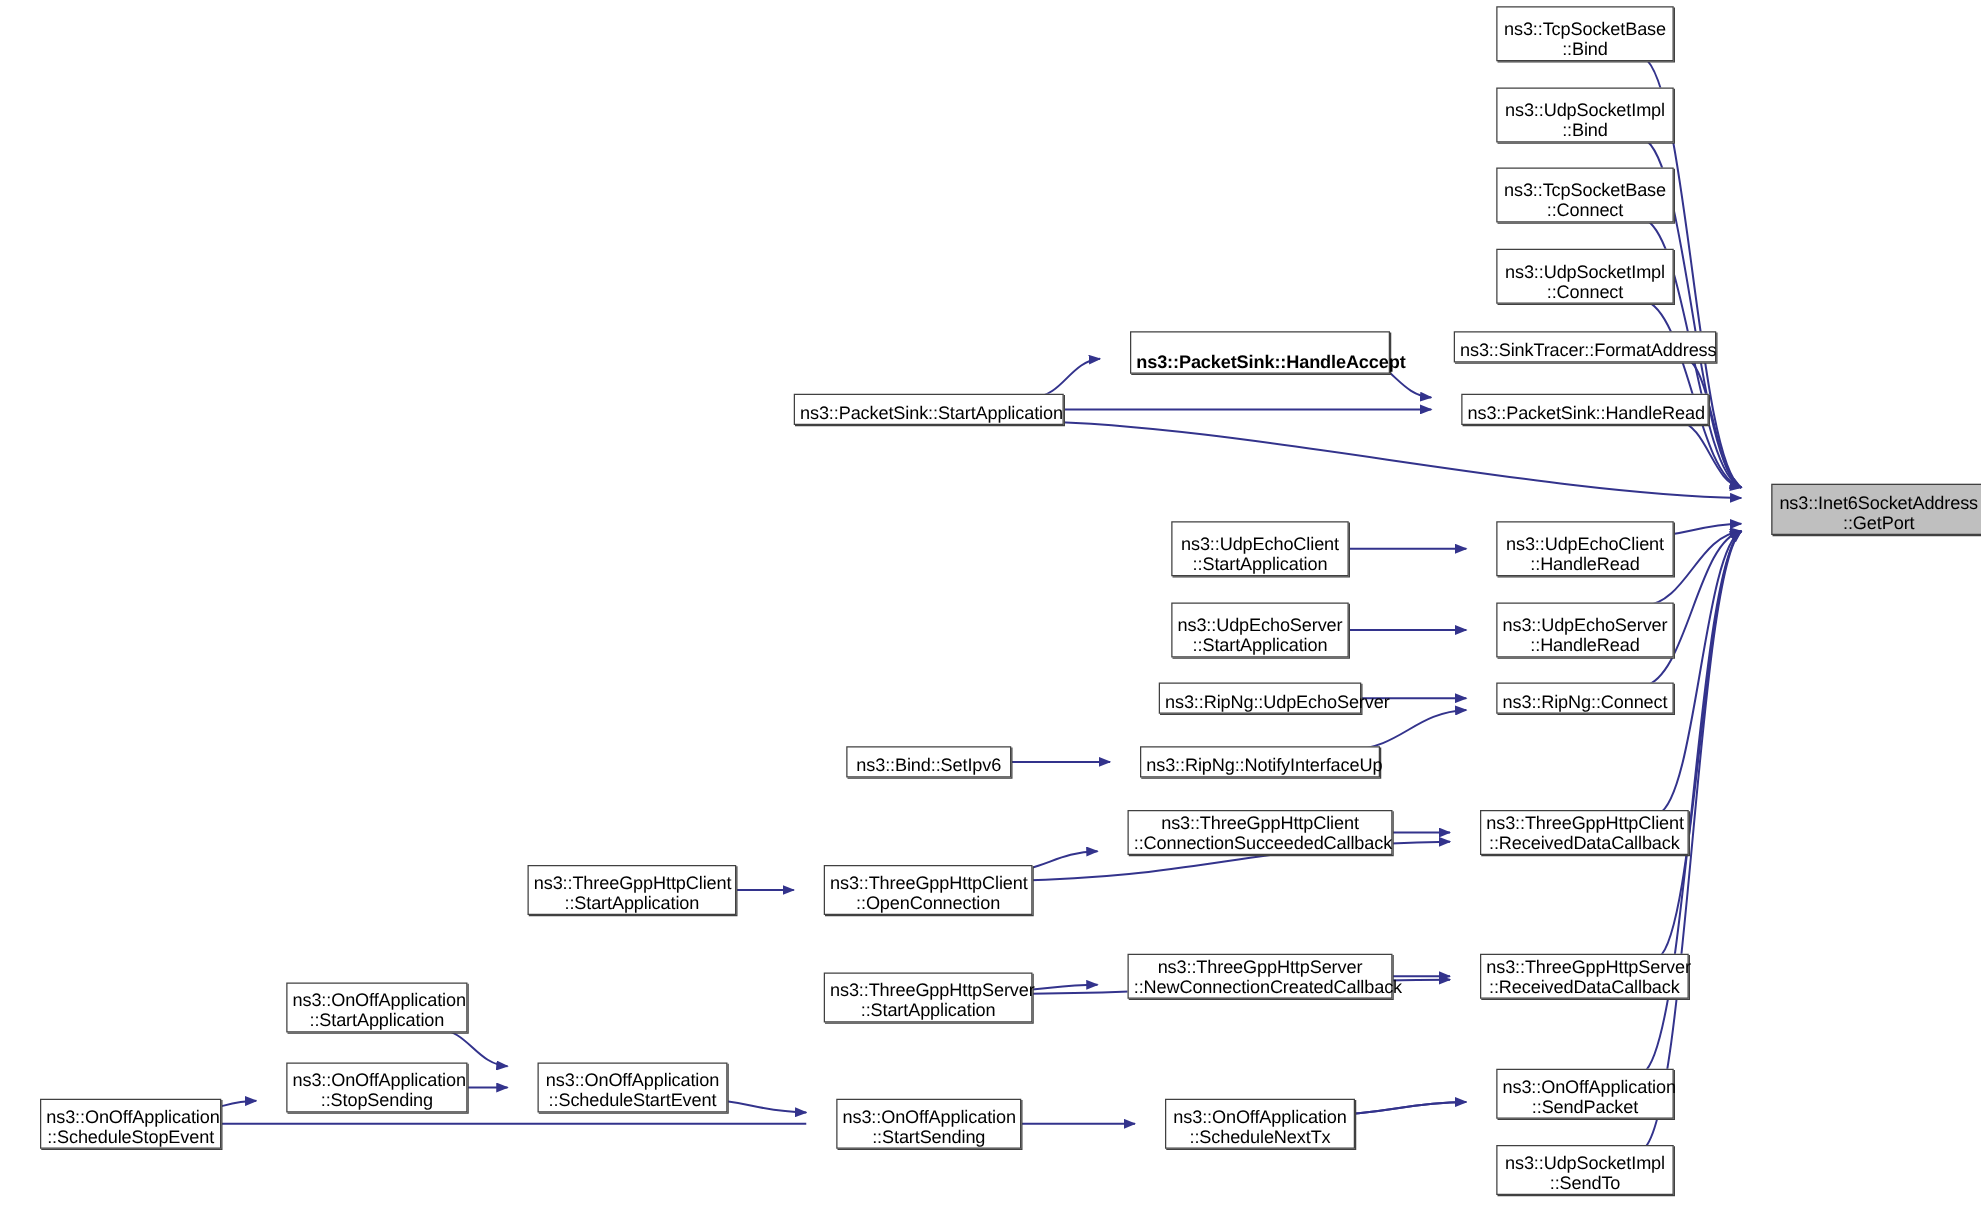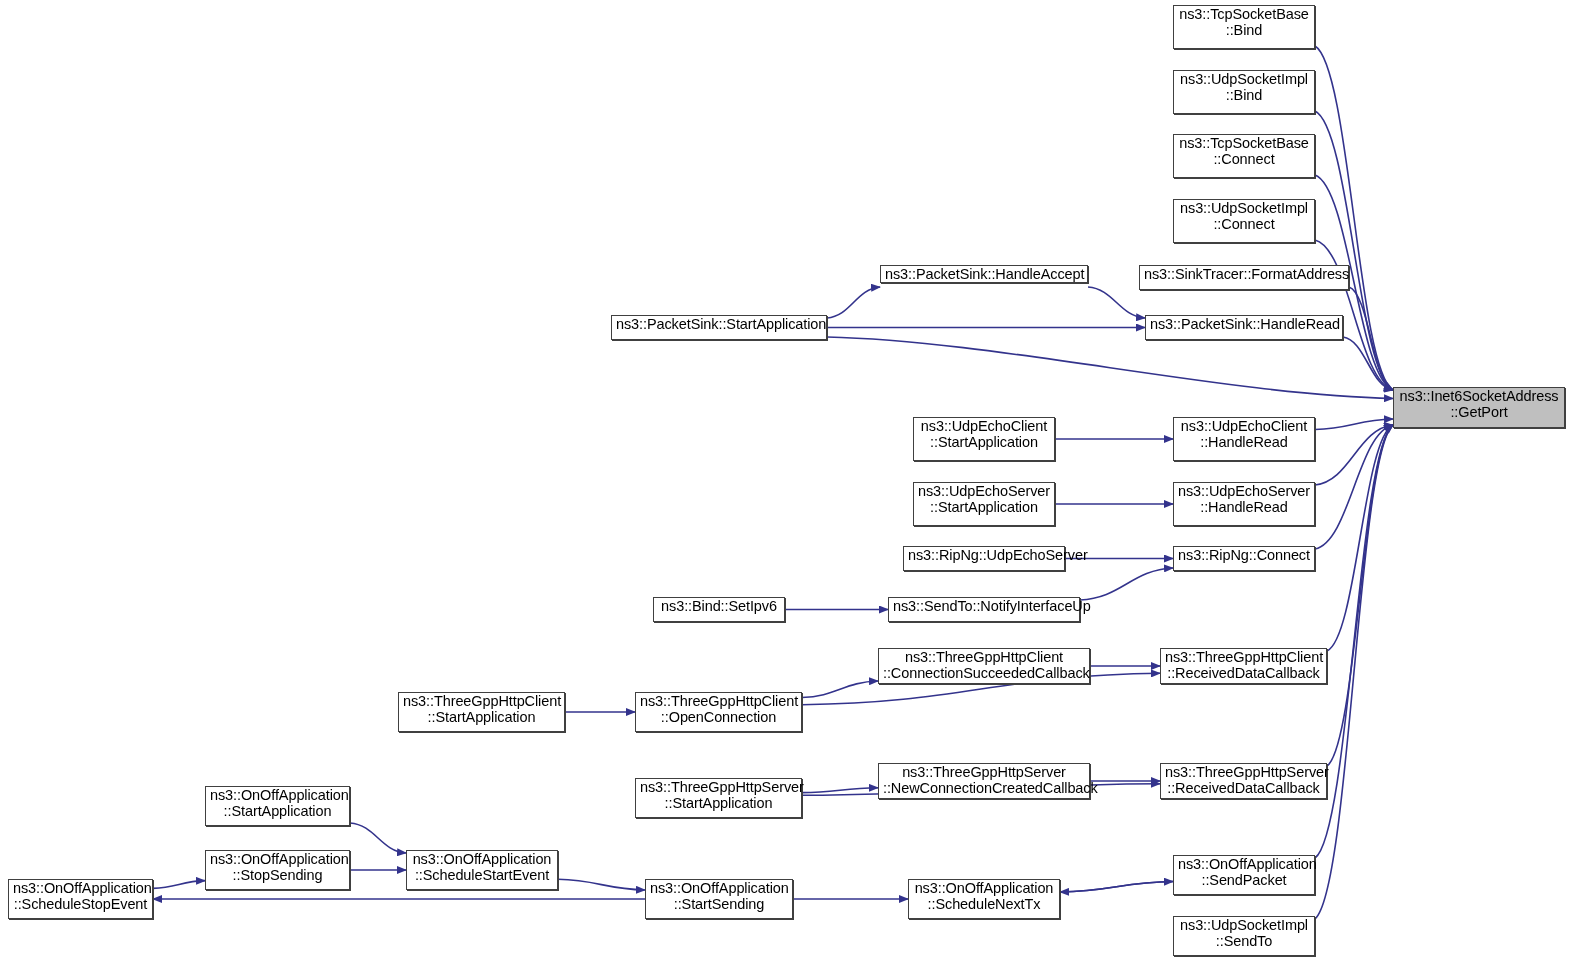--- a/index.html
+++ b/index.html
@@ -9,28 +9,29 @@
     font-family:"Liberation Sans","DejaVu Sans",sans-serif;
   }
   #graph{position:relative;width:1585px;height:975px;background:#ffffff;}
   svg#edges{position:absolute;left:0;top:0;width:1585px;height:975px;}
   .node{
     position:absolute;
     box-sizing:border-box;
     background:#ffffff;
     border:1px solid #404040;
     box-shadow:1px 1px 0 0 #404040;
-    display:flex;align-items:flex-start;justify-content:center;
+    display:flex;align-items:flex-end;justify-content:center;
     text-align:center;
     font-size:14.5px;
     line-height:16px;
     color:#000000;
     letter-spacing:-0.1px;
     white-space:pre-line;
     padding:0 4px;
+    margin-left:24px;
   }
   .node.highlight{background:#bfbfbf;}
   .node .lbl{display:block;width:100%;}
 </style>
 </head>
 <body>
 
 <div id="graph">
   <svg id="edges" viewBox="0 0 1585 975" xmlns="http://www.w3.org/2000/svg">
       <defs>
@@ -78,37 +79,37 @@
     </svg>
 <div class="node" style="left: 1173px; top: 5px; width: 142px; height: 44px;"><span class="lbl">ns3::TcpSocketBase
 ::Bind</span></div>
     <div class="node" style="left: 1173px; top: 70px; width: 142px; height: 44px;"><span class="lbl">ns3::UdpSocketImpl
 ::Bind</span></div>
     <div class="node" style="left: 1173px; top: 134px; width: 142px; height: 44px;"><span class="lbl">ns3::TcpSocketBase
 ::Connect</span></div>
     <div class="node" style="left: 1173px; top: 199px; width: 142px; height: 44px;"><span class="lbl">ns3::UdpSocketImpl
 ::Connect</span></div>
     <div class="node" style="left: 1139px; top: 265px; width: 210px; height: 25px;"><span class="lbl">ns3::SinkTracer::FormatAddress</span></div>
-    <div class="node" style="left: 880px; top: 265px; width: 208px; height: 18px;"><span class="lbl">ns3::PacketSink::HandleAccept</span></div>
+    <div class="node" style="left: 880px; top: 265px; width: 208px; height: 34px; font-weight: bold;"><span class="lbl">ns3::PacketSink::HandleAccept</span></div>
     <div class="node" style="left: 611px; top: 315px; width: 216px; height: 25px;"><span class="lbl">ns3::PacketSink::StartApplication</span></div>
     <div class="node" style="left: 1145px; top: 315px; width: 198px; height: 25px;"><span class="lbl">ns3::PacketSink::HandleRead</span></div>
     <div class="node highlight" style="left: 1393px; top: 387px; width: 172px; height: 41px;"><span class="lbl">ns3::Inet6SocketAddress
 ::GetPort</span></div>
     <div class="node" style="left: 913px; top: 417px; width: 142px; height: 44px;"><span class="lbl">ns3::UdpEchoClient
 ::StartApplication</span></div>
     <div class="node" style="left: 1173px; top: 417px; width: 142px; height: 44px;"><span class="lbl">ns3::UdpEchoClient
 ::HandleRead</span></div>
     <div class="node" style="left: 913px; top: 482px; width: 142px; height: 44px;"><span class="lbl">ns3::UdpEchoServer
 ::StartApplication</span></div>
     <div class="node" style="left: 1173px; top: 482px; width: 142px; height: 44px;"><span class="lbl">ns3::UdpEchoServer
 ::HandleRead</span></div>
     <div class="node" style="left: 903px; top: 546px; width: 162px; height: 25px;"><span class="lbl">ns3::RipNg::UdpEchoServer</span></div>
     <div class="node" style="left: 1173px; top: 546px; width: 142px; height: 25px;"><span class="lbl">ns3::RipNg::Connect</span></div>
     <div class="node" style="left: 653px; top: 597px; width: 132px; height: 25px;"><span class="lbl">ns3::Bind::SetIpv6</span></div>
-    <div class="node" style="left: 888px; top: 597px; width: 192px; height: 25px;"><span class="lbl">ns3::SendTo::NotifyInterfaceUp</span></div>
+    <div class="node" style="left: 888px; top: 597px; width: 192px; height: 25px;"><span class="lbl">ns3::RipNg::NotifyInterfaceUp</span></div>
     <div class="node" style="left: 878px; top: 648px; width: 212px; height: 36px;"><span class="lbl">ns3::ThreeGppHttpClient
 ::ConnectionSucceededCallback</span></div>
     <div class="node" style="left: 1160px; top: 648px; width: 167px; height: 36px;"><span class="lbl">ns3::ThreeGppHttpClient
 ::ReceivedDataCallback</span></div>
     <div class="node" style="left: 398px; top: 692px; width: 167px; height: 40px;"><span class="lbl">ns3::ThreeGppHttpClient
 ::StartApplication</span></div>
     <div class="node" style="left: 635px; top: 692px; width: 167px; height: 40px;"><span class="lbl">ns3::ThreeGppHttpClient
 ::OpenConnection</span></div>
     <div class="node" style="left: 878px; top: 763px; width: 212px; height: 36px;"><span class="lbl">ns3::ThreeGppHttpServer
 ::NewConnectionCreatedCallback</span></div>

